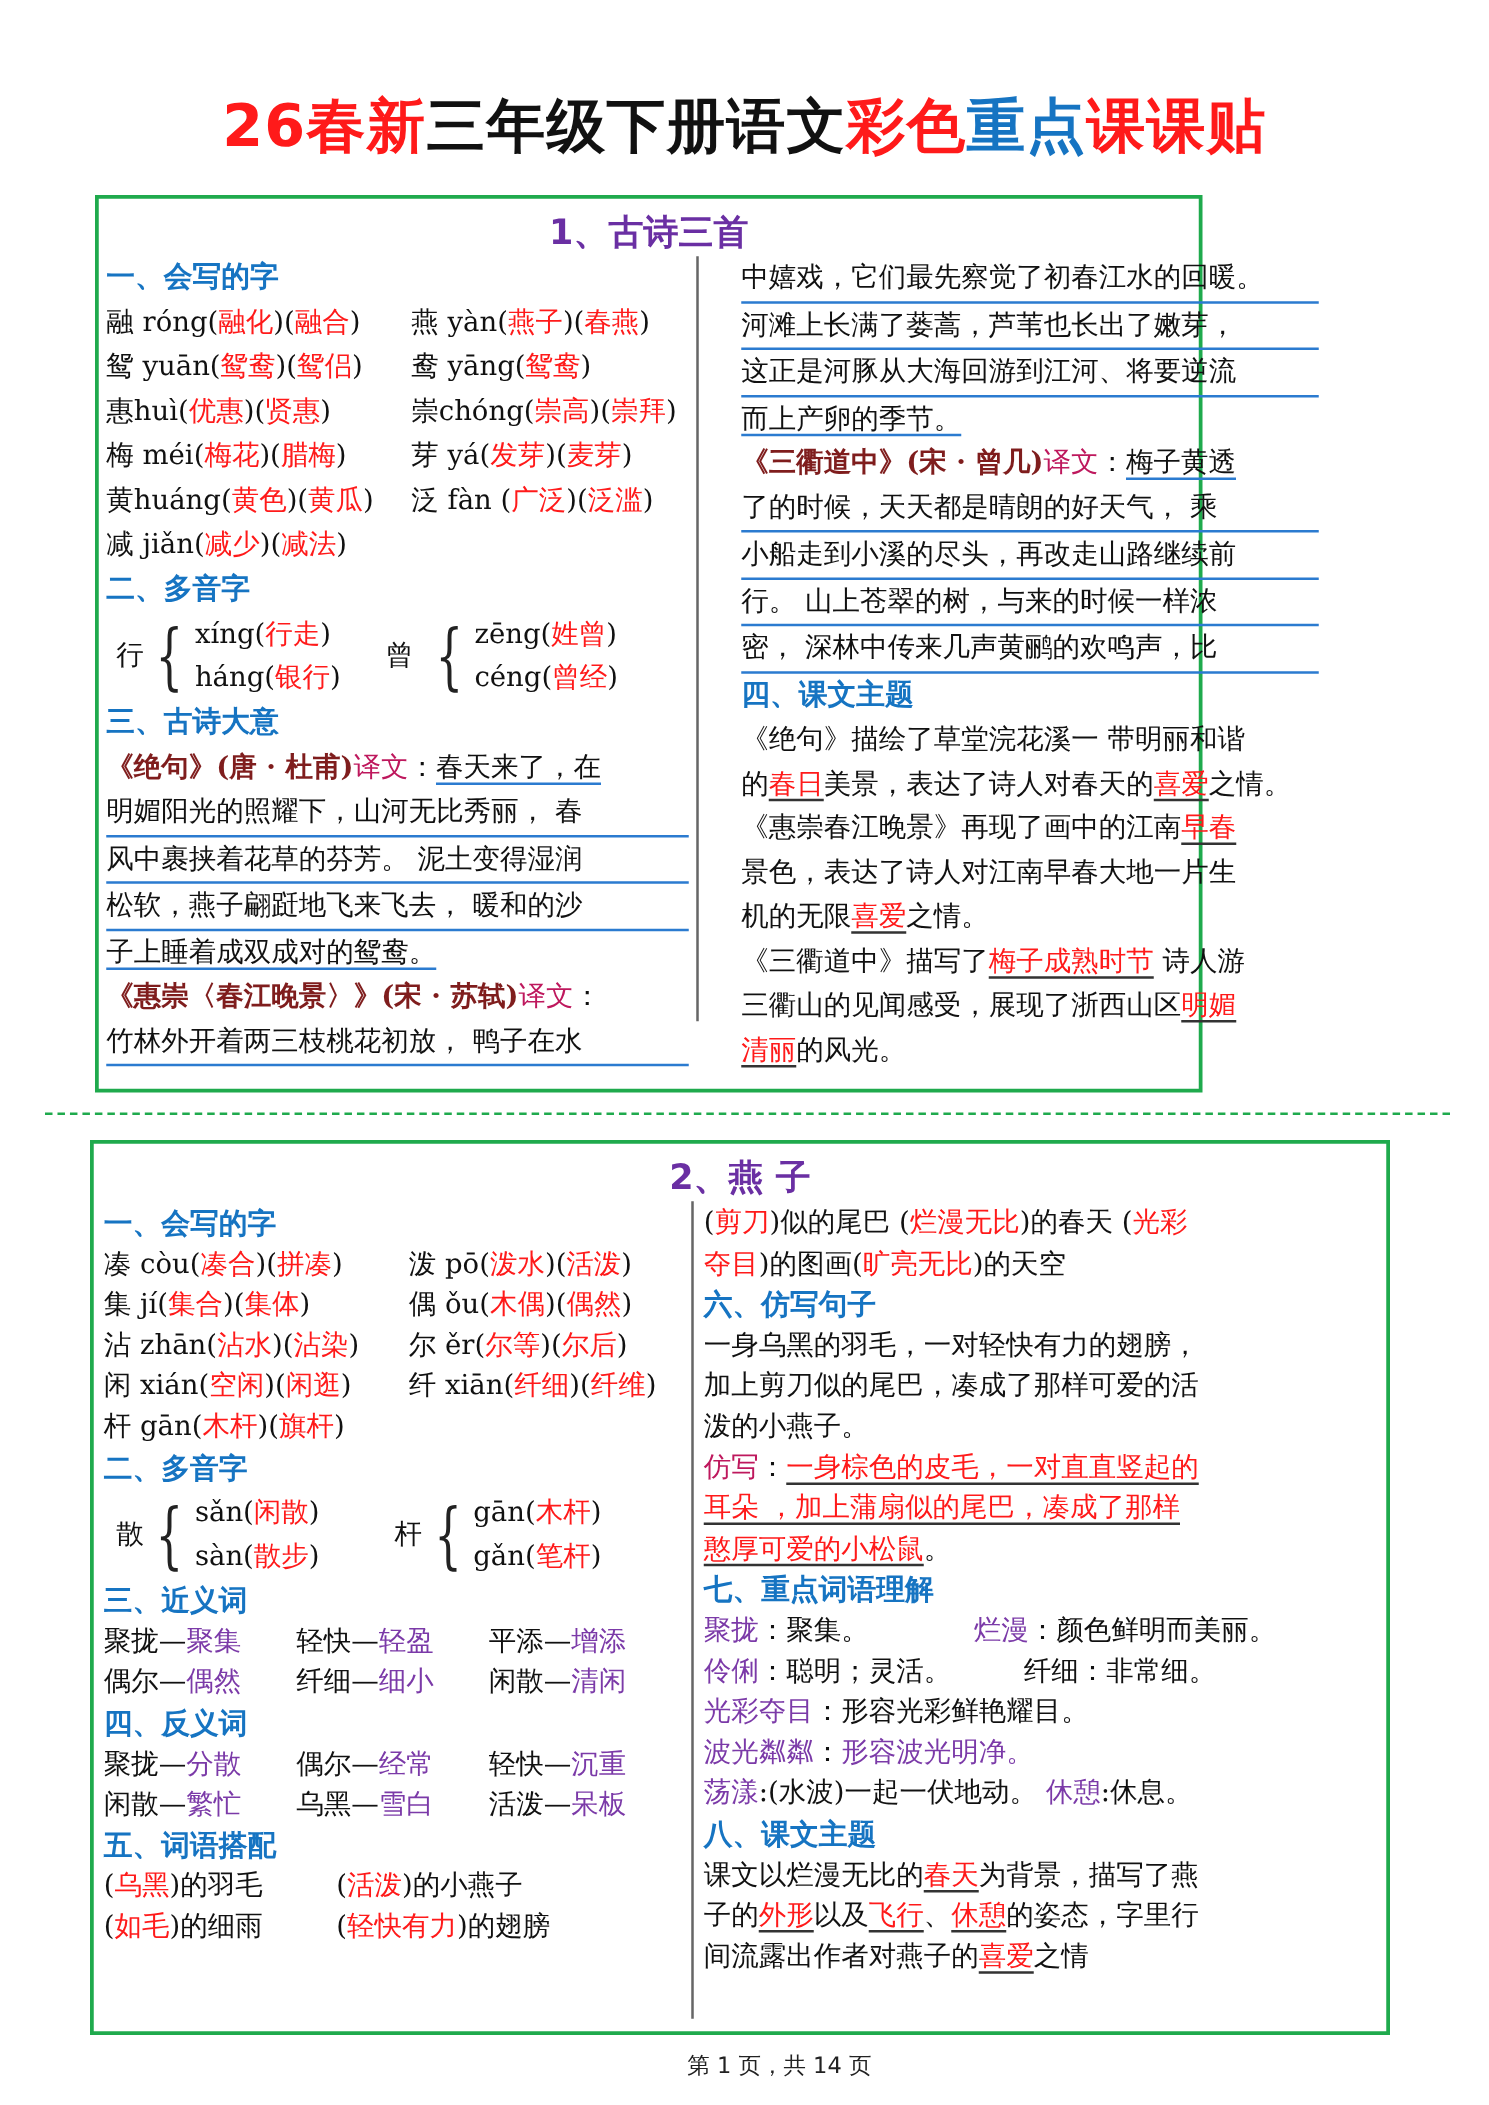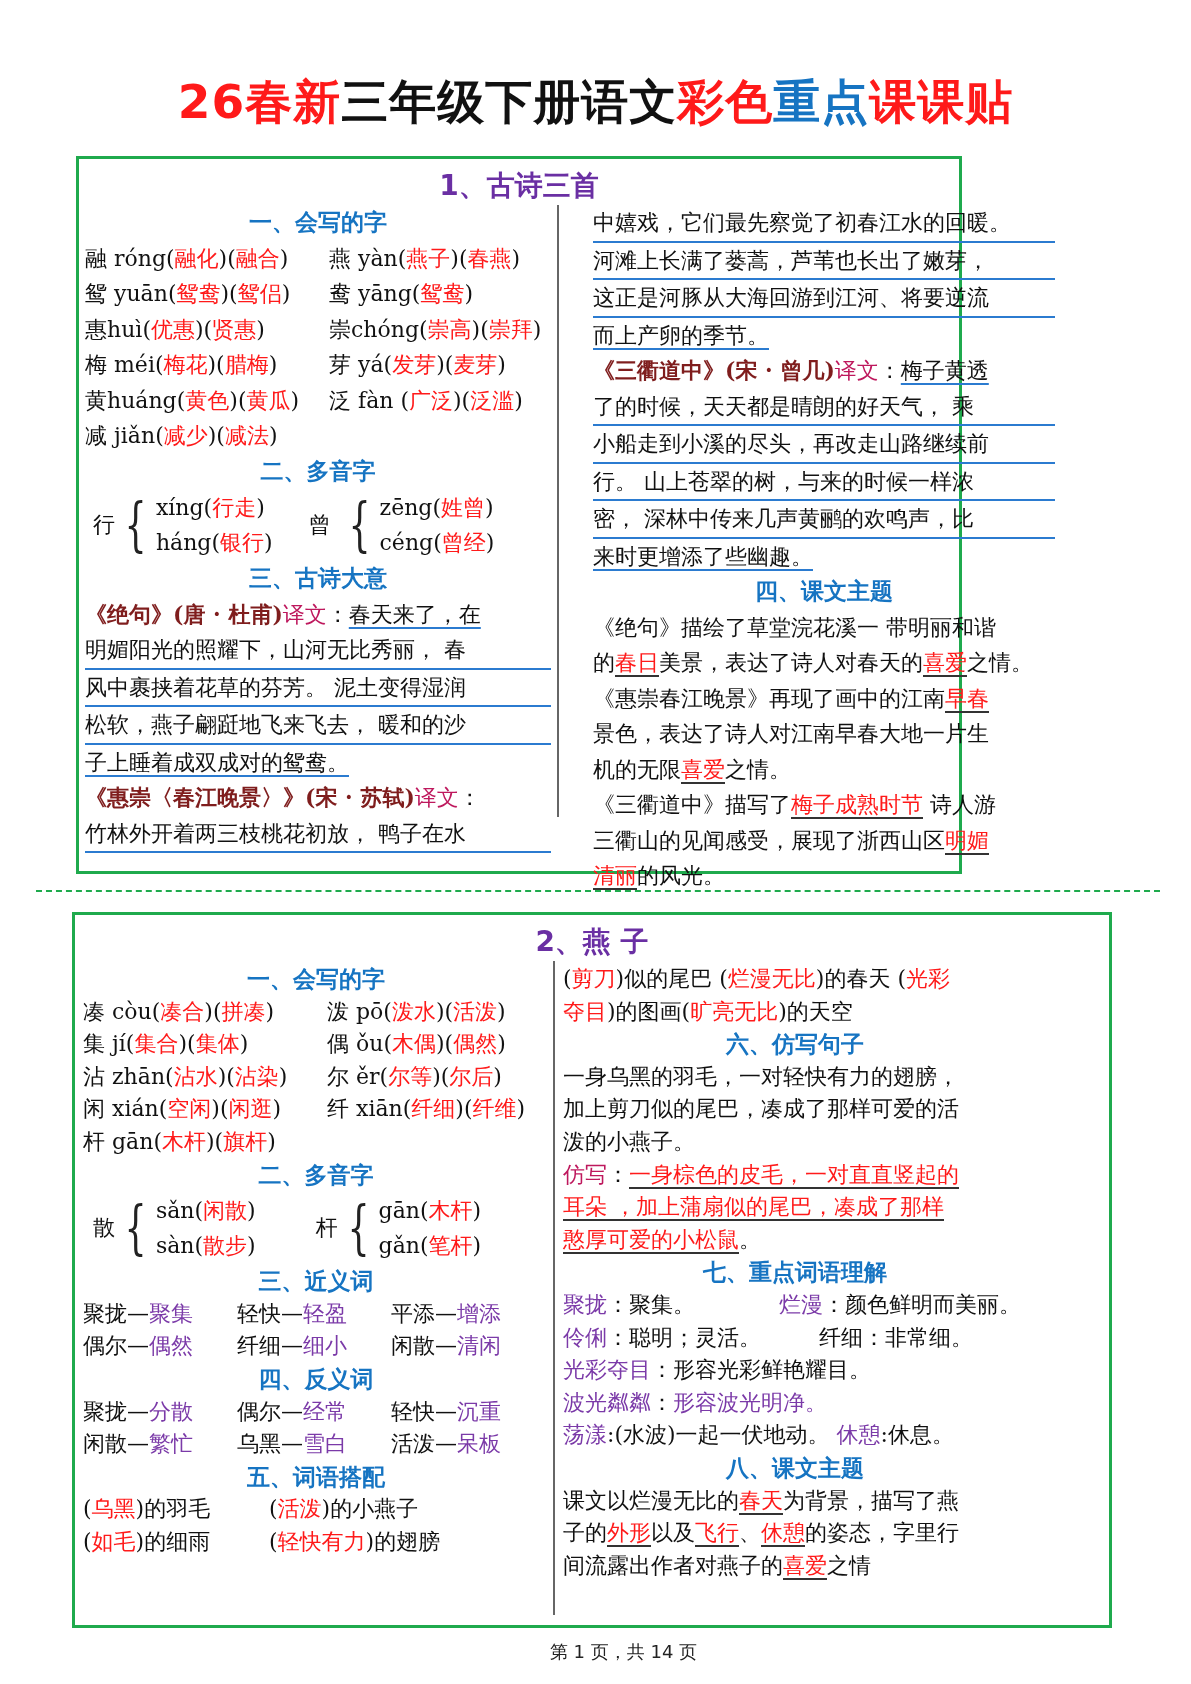--- a/index.html
+++ b/index.html
@@ -10,21 +10,21 @@
            font-size: 47px; letter-spacing: 1px; line-height: 60px; }
   .t-red { color: #ff1a1a; } .t-black { color: #111; } .t-blue { color: #1674c2; }
   .box { position: absolute; border: 3px solid #1faa4d; box-sizing: border-box; }
   .box1 { left: 76px; top: 156px; width: 886px; height: 718px; }
   .box2 { left: 72px; top: 912px; width: 1040px; height: 716px; }
   .box-title { position: absolute; left: 0; width: 100%; text-align: center;
                font-family: "DejaVu Sans", "Liberation Sans", sans-serif; font-weight: bold;
                font-size: 28px; color: #6a2fa3; top: 8px; }
   .divider { position: absolute; width: 0; border-left: 2px solid #666; }
   .col { position: absolute; font-size: 22px; line-height: 35.5px; }
-  .h { color: #1674c2; font-weight: bold; font-family: "DejaVu Sans","Liberation Sans",sans-serif; font-size: 23px; text-align: center; }
+  .h { color: #1674c2; font-weight: bold; font-family: "DejaVu Sans","Liberation Sans",sans-serif; font-size: 23px; }
   .r { color: #ff1a1a; }
   .p { color: #7b3aa8; }
   .g { color: #be185d; }
   .pb { color: #7f1d1d; font-weight: bold; }
   .u { text-decoration: underline; text-decoration-color: #2b7bd0; text-underline-offset: 5px; text-decoration-thickness: 2px; }
   .ud { text-decoration: underline; text-decoration-color: #333; text-underline-offset: 5px; text-decoration-thickness: 2px; }
   .line { white-space: nowrap; display: block; }
   .pair { display: inline-block; }
   .brace-group { display: inline-flex; align-items: center; margin-right: 48px; }
   .brace-char { font-size: 22px; margin-right: 2px; }
@@ -101,21 +101,20 @@
   <div class="col" style="left:514px; top:46px; width:462px;">
     <span class="line uline">中嬉戏，它们最先察觉了初春江水的回暖。</span>
     <span class="line uline">河滩上长满了蒌蒿，芦苇也长出了嫩芽，</span>
     <span class="line uline">这正是河豚从大海回游到江河、将要逆流</span>
     <span class="line"><span class="u">而上产卵的季节。</span></span>
     <span class="line"><span class="pb">《三衢道中》(宋 · 曾几)</span><span class="g">译文</span>：<span class="u">梅子黄透</span></span>
     <span class="line uline">了的时候，天天都是晴朗的好天气，  乘</span>
     <span class="line uline">小船走到小溪的尽头，再改走山路继续前</span>
     <span class="line uline">行。 山上苍翠的树，与来的时候一样浓</span>
     <span class="line uline">密，  深林中传来几声黄鹂的欢鸣声，比</span>
-    <span class="line"><span class="u">来时更增添了些幽趣。</span></span>
 
     <span class="line h">四、课文主题</span>
     <span class="line">《绝句》描绘了草堂浣花溪一 带明丽和谐</span>
     <span class="line"><span>的</span><span class="r ud">春日</span><span>美景，表达了诗人对春天的</span><span class="r ud">喜爱</span><span>之情。</span></span>
     <span class="line"><span>《惠崇春江晚景》再现了画中的江南</span><span class="r ud">早春</span></span>
     <span class="line">景色，表达了诗人对江南早春大地一片生</span>
     <span class="line"><span>机的无限</span><span class="r ud">喜爱</span><span>之情。</span></span>
     <span class="line"><span>《三衢道中》描写了</span><span class="r ud">梅子成熟时节</span><span> 诗人游</span></span>
     <span class="line"><span>三衢山的见闻感受，展现了浙西山区</span><span class="r ud">明媚</span></span>
     <span class="line"><span class="r ud">清丽</span><span>的风光。</span></span>

